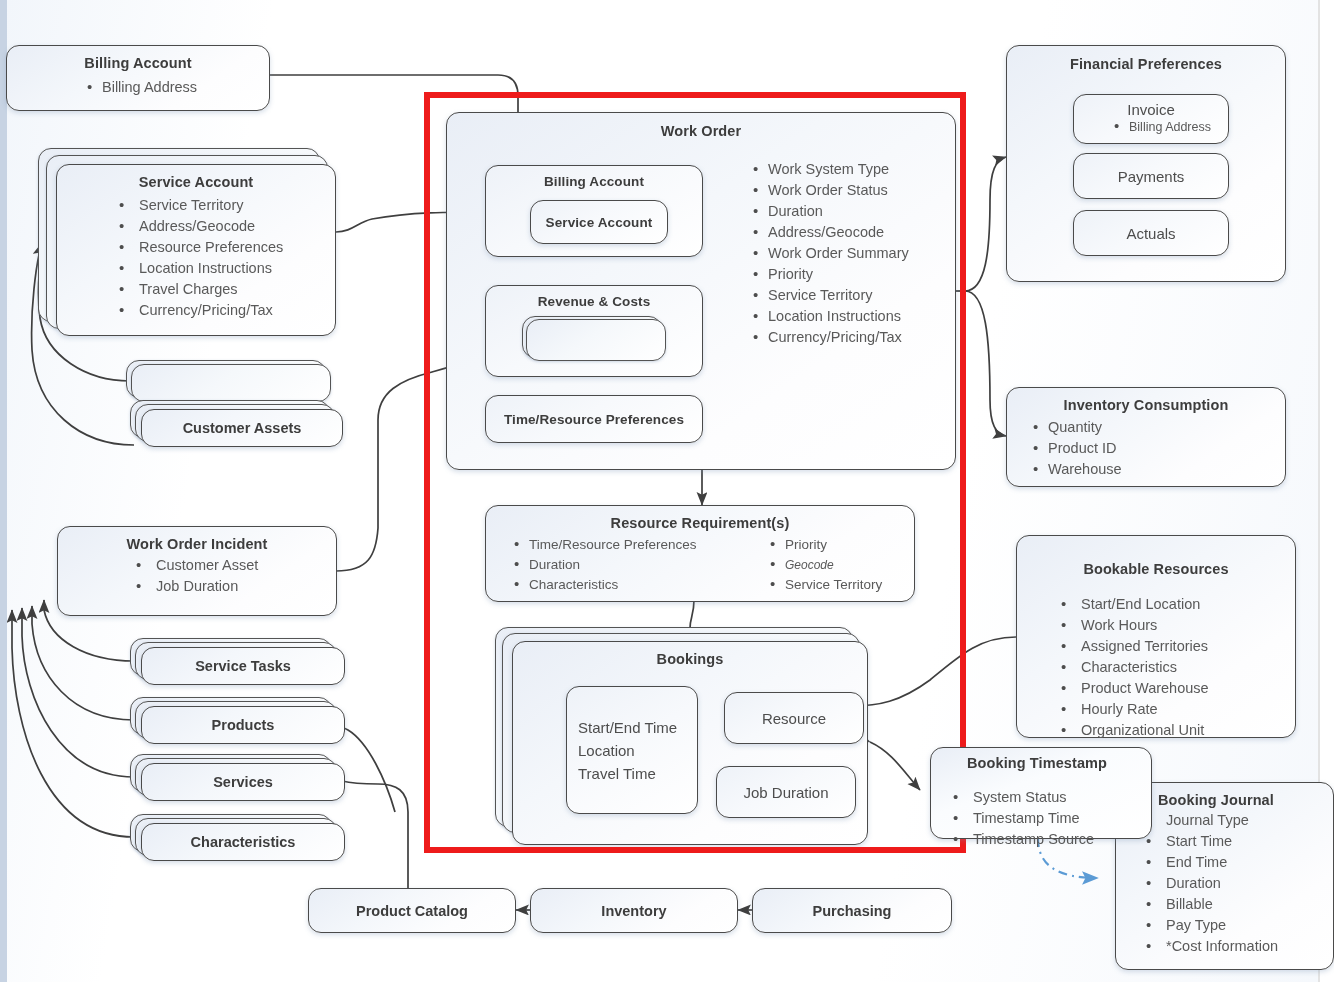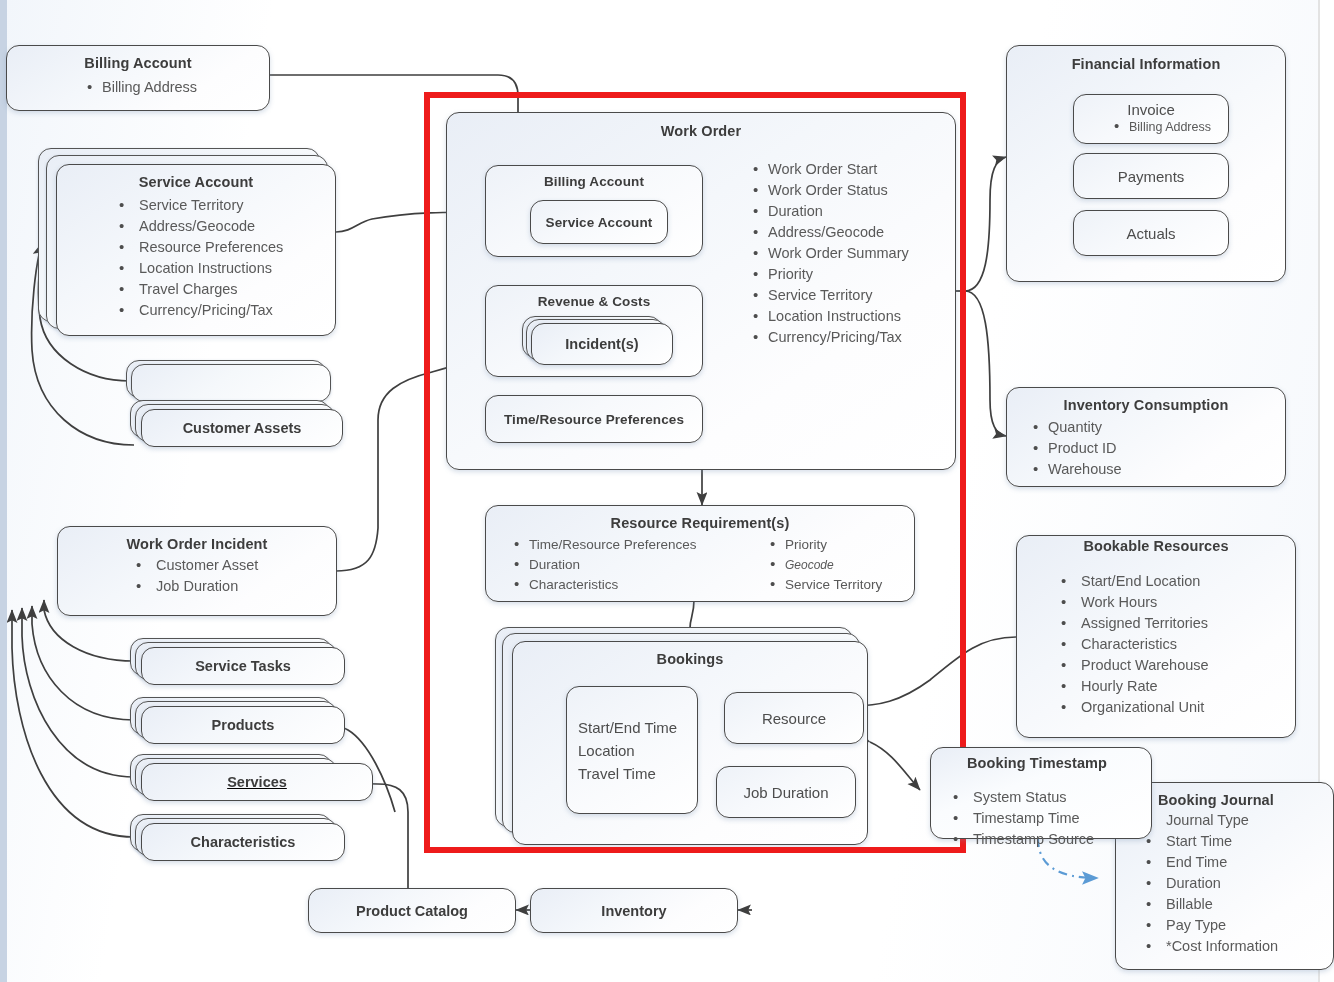--- a/index.html
+++ b/index.html
@@ -193,21 +193,21 @@
     <div class="sheet" style="left:0;top:0;width:202px;height:38px;"></div>
     <div class="sheet" style="left:5px;top:4px;width:202px;height:38px;"></div>
     <div class="front" style="left:11px;top:9px;width:204px;height:38px;">
       <span class="lbl">Products</span>
     </div>
   </div>
 
   <div class="stack" style="left:130px;top:754px;width:214px;height:48px;">
     <div class="sheet" style="left:0;top:0;width:202px;height:38px;"></div>
     <div class="sheet" style="left:5px;top:4px;width:202px;height:38px;"></div>
-    <div class="front" style="left:11px;top:9px;width:232px;height:38px;text-decoration:underline;">
+    <div class="front" style="left:11px;top:9px;width:204px;height:38px;">
       <span class="lbl">Services</span>
     </div>
   </div>
 
   <div class="stack" style="left:130px;top:814px;width:214px;height:48px;">
     <div class="sheet" style="left:0;top:0;width:202px;height:38px;"></div>
     <div class="sheet" style="left:5px;top:4px;width:202px;height:38px;"></div>
     <div class="front" style="left:11px;top:9px;width:204px;height:38px;">
       <span class="lbl">Characteristics</span>
     </div>
@@ -221,32 +221,29 @@
       <div class="node plain" style="left:44px;top:34px;width:138px;height:44px;display:flex;align-items:center;justify-content:center;">
         <span class="ttl sm">Service Account</span>
       </div>
     </div>
 
     <div class="node plain" style="left:38px;top:172px;width:218px;height:92px;padding:8px 0 0;">
       <span class="ttl sm">Revenue &amp; Costs</span>
       <div class="stack" style="left:36px;top:30px;width:152px;height:52px;">
         <div class="sheet" style="left:0;top:0;width:140px;height:42px;"></div>
         <div class="sheet" style="left:4px;top:3px;width:140px;height:42px;"></div>
-        <div class="front" style="left:9px;top:7px;width:142px;height:42px;">
-          <span class="lbl">Incident(s)</span>
-        </div>
       </div>
     </div>
 
     <div class="node plain" style="left:38px;top:282px;width:218px;height:48px;display:flex;align-items:center;justify-content:center;">
       <span class="ttl sm">Time/Resource Preferences</span>
     </div>
 
     <ul style="position:absolute;left:306px;top:46px;">
-      <li>Work Order Start</li>
+      <li>Work System Type</li>
       <li>Work Order Status</li>
       <li>Duration</li>
       <li>Address/Geocode</li>
       <li>Work Order Summary</li>
       <li>Priority</li>
       <li>Service Territory</li>
       <li>Location Instructions</li>
       <li>Currency/Pricing/Tax</li>
     </ul>
   </div>
@@ -283,21 +280,21 @@
         <span style="color:#4d4d4d;font-size:15px;">Resource</span>
       </div>
 
       <div class="node plain" style="left:203px;top:124px;width:140px;height:52px;display:flex;align-items:center;justify-content:center;">
         <span style="color:#4d4d4d;font-size:15px;">Job Duration</span>
       </div>
     </div>
   </div>
 
   <div class="node" style="left:1006px;top:45px;width:280px;height:237px;padding:10px 0 0;">
-    <span class="ttl">Financial Information</span>
+    <span class="ttl">Financial Preferences</span>
 
     <div class="node plain" style="left:66px;top:48px;width:156px;height:50px;padding:5px 0 0;">
       <span style="display:block;text-align:center;color:#4d4d4d;font-size:15px;line-height:19px;">Invoice</span>
       <ul style="padding-left:40px;">
         <li style="font-size:12.5px;line-height:16px;">Billing Address</li>
       </ul>
     </div>
 
     <div class="node plain" style="left:66px;top:107px;width:156px;height:46px;display:flex;align-items:center;justify-content:center;">
       <span style="color:#4d4d4d;font-size:15px;">Payments</span>
@@ -310,21 +307,21 @@
 
   <div class="node" style="left:1006px;top:387px;width:280px;height:100px;padding:9px 0 0;">
     <span class="ttl">Inventory Consumption</span>
     <ul style="margin-top:4px;padding-left:26px;">
       <li>Quantity</li>
       <li>Product ID</li>
       <li>Warehouse</li>
     </ul>
   </div>
 
-  <div class="node" style="left:1016px;top:535px;width:280px;height:203px;padding:2px 0 0;">
+  <div class="node" style="left:1016px;top:535px;width:280px;height:203px;padding:25px 0 0;">
     <span class="ttl">Bookable Resources</span>
     <ul style="margin-top:17px;padding-left:34px;">
       <li class="wide">Start/End Location</li>
       <li class="wide">Work Hours</li>
       <li class="wide">Assigned Territories</li>
       <li class="wide">Characteristics</li>
       <li class="wide">Product Warehouse</li>
       <li class="wide">Hourly Rate</li>
       <li class="wide">Organizational Unit</li>
     </ul>
@@ -353,16 +350,19 @@
   </div>
 
   <div class="node" style="left:308px;top:888px;width:208px;height:45px;display:flex;align-items:center;justify-content:center;">
     <span class="lbl" style="font-weight:bold;color:#3d3d3d;font-size:14.5px;">Product Catalog</span>
   </div>
 
   <div class="node" style="left:530px;top:888px;width:208px;height:45px;display:flex;align-items:center;justify-content:center;">
     <span class="lbl" style="font-weight:bold;color:#3d3d3d;font-size:14.5px;">Inventory</span>
   </div>
 
+  <div class="node" style="left:752px;top:888px;width:200px;height:45px;display:flex;align-items:center;justify-content:center;">
+    <span class="lbl" style="font-weight:bold;color:#3d3d3d;font-size:14.5px;">Purchasing</span>
+  </div>
 
   <div id="red-box"></div>
 
 </div>
 
 </body></html>

